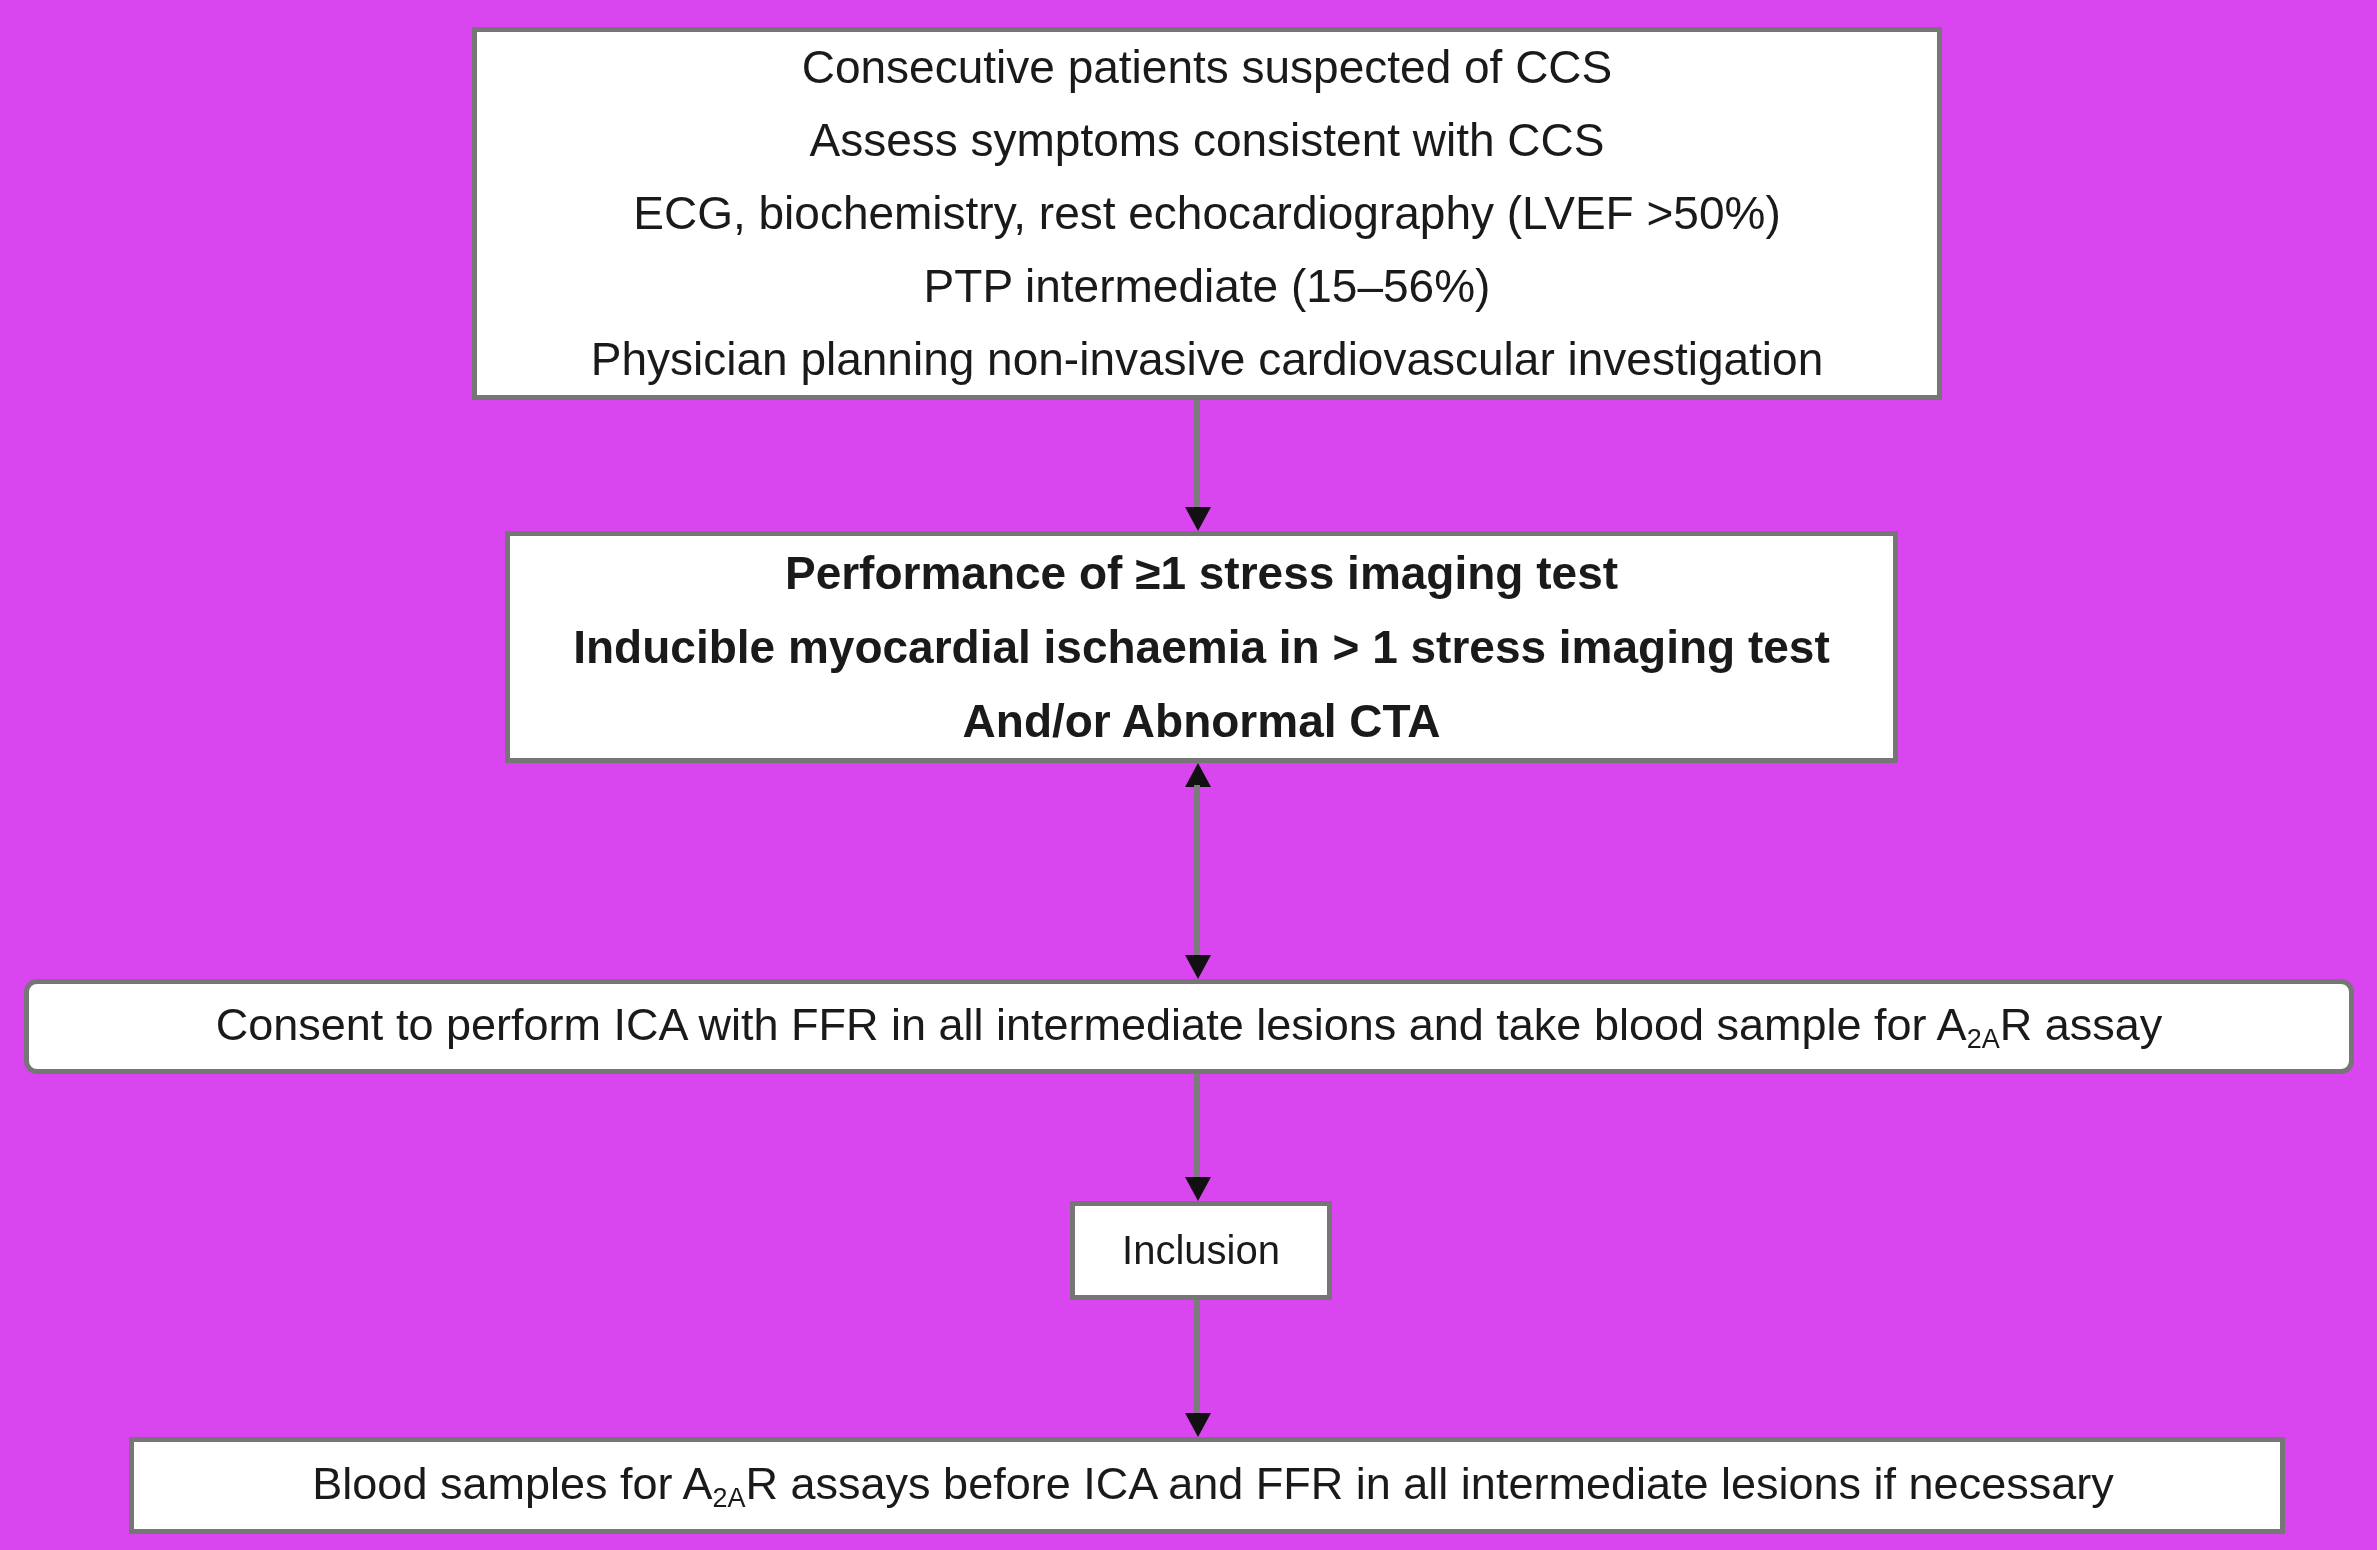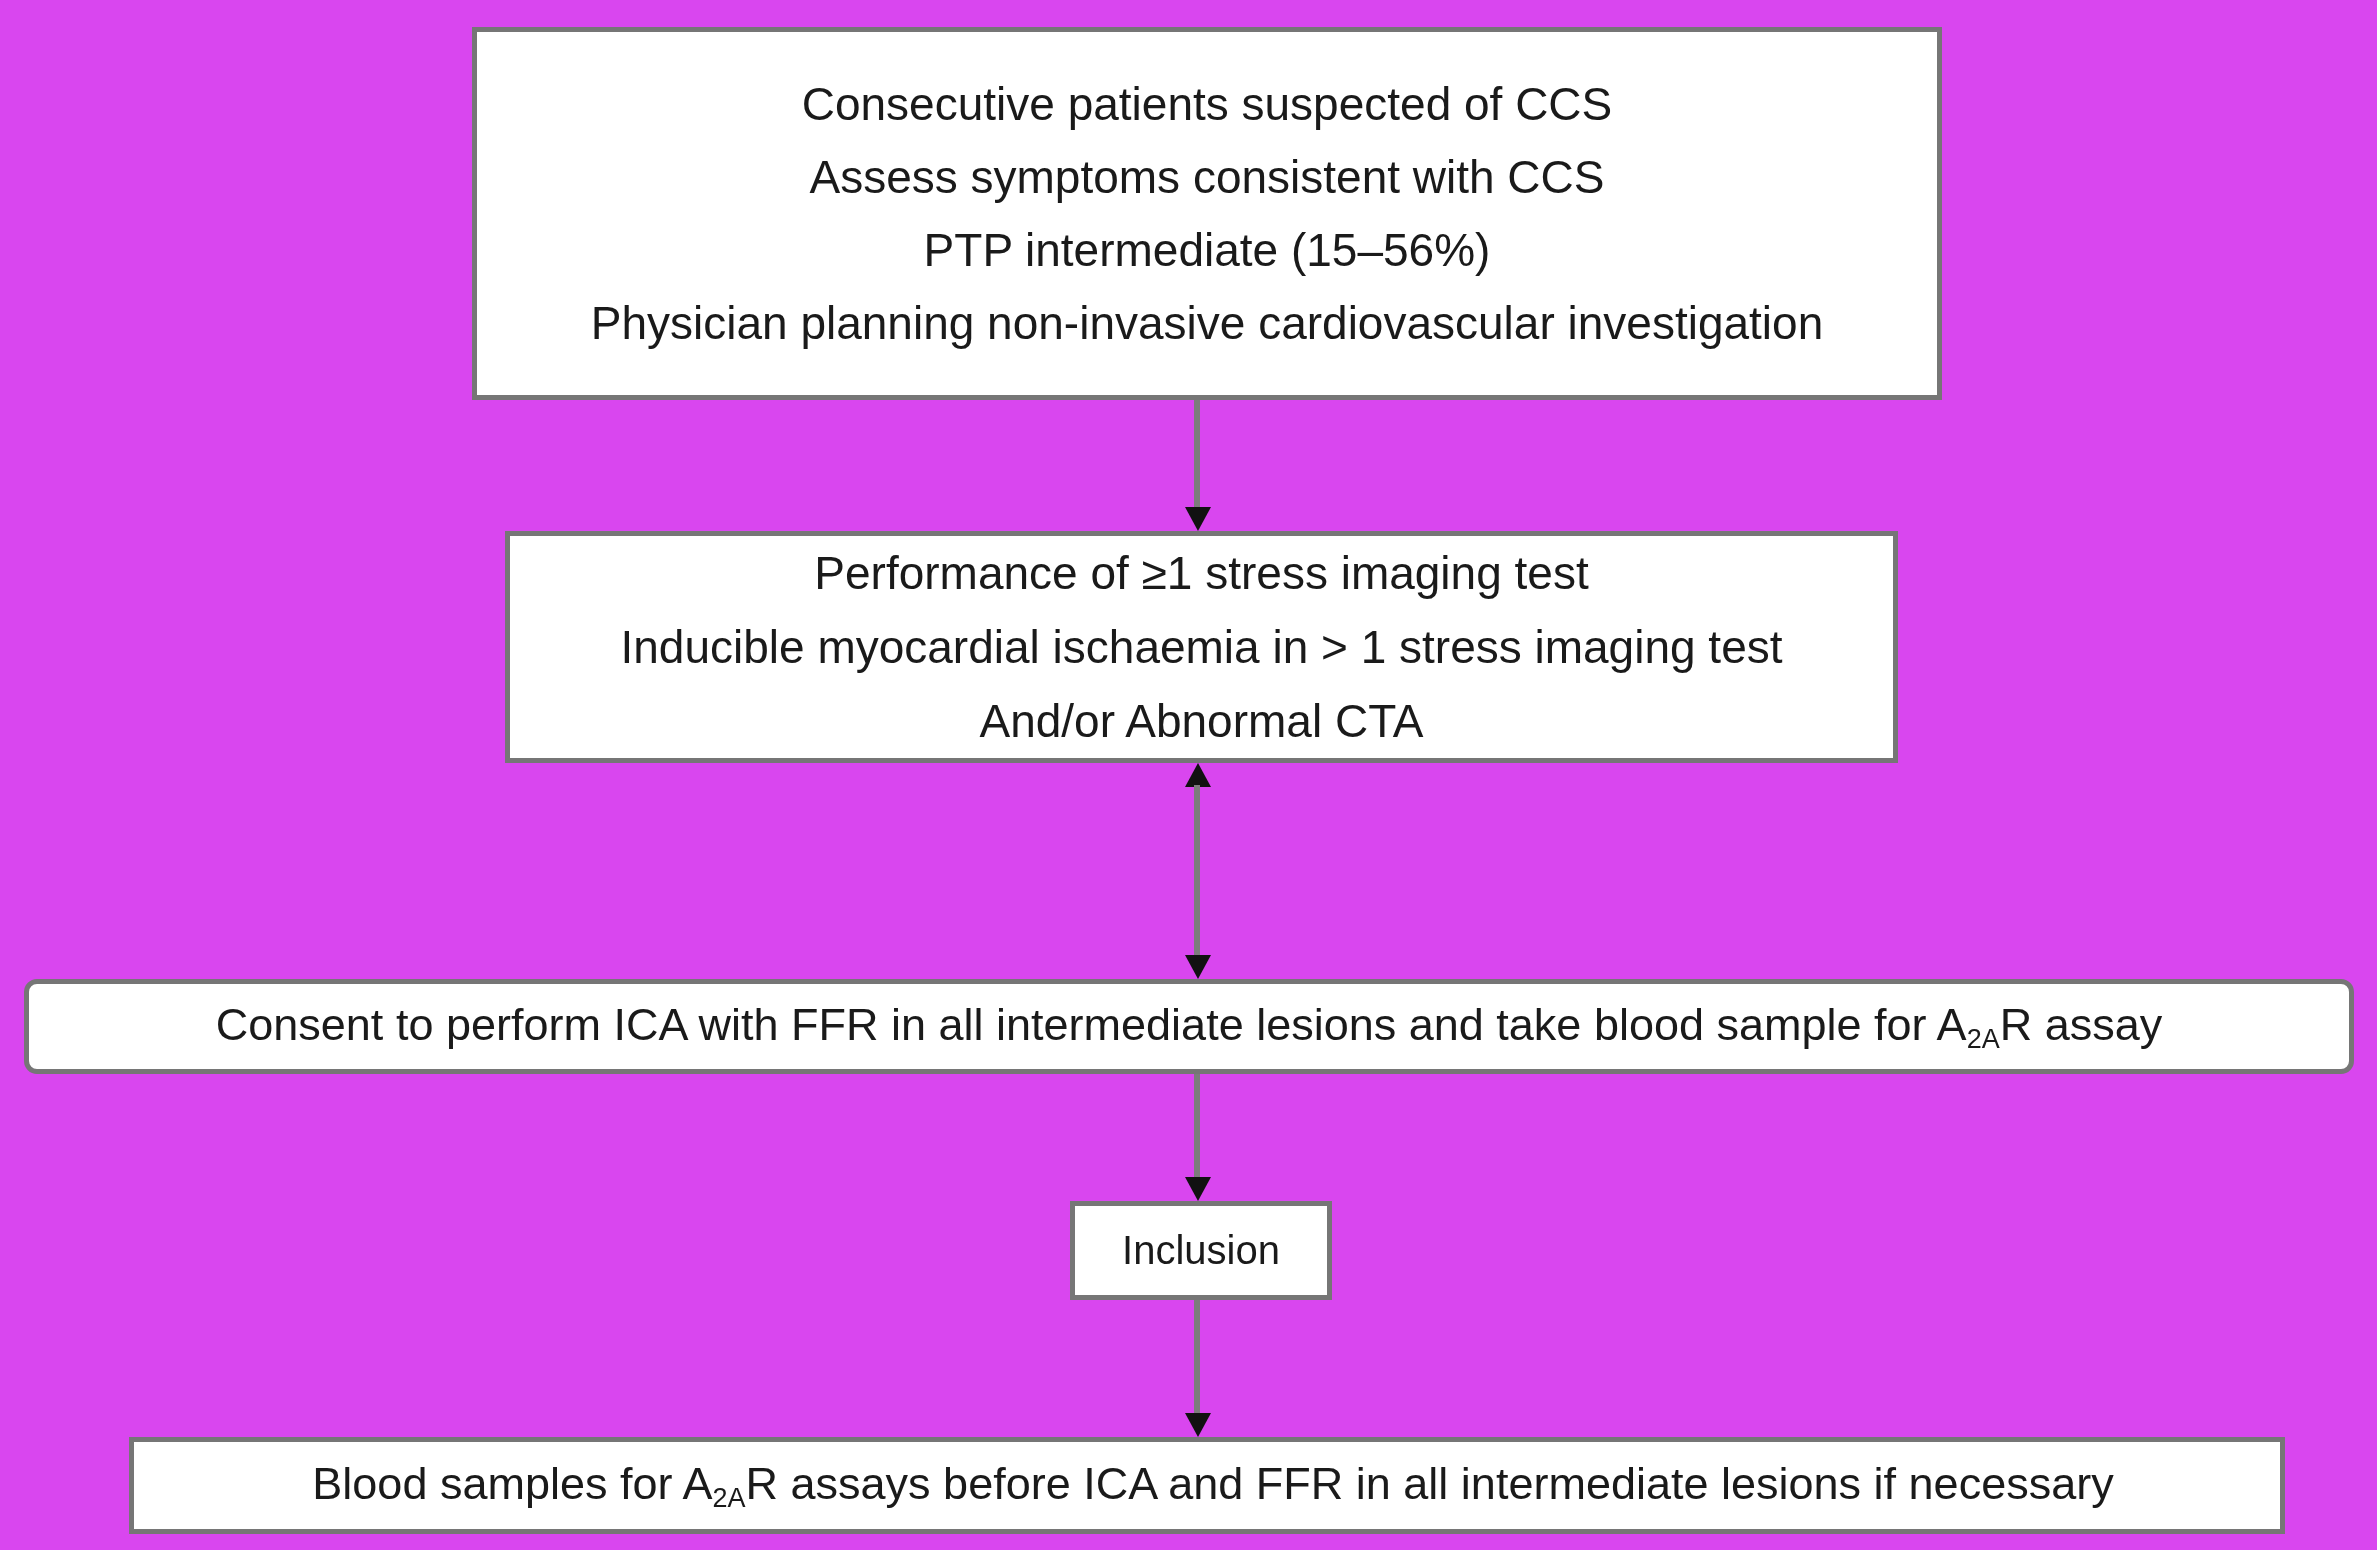--- a/index.html
+++ b/index.html
@@ -20,21 +20,21 @@
     flex-direction: column;
     justify-content: center;
     align-items: center;
     text-align: center;
   }
   .box .line { display: block; }
 
   .box-screening   { left: 472px;  top: 27px;   width: 1470px; height: 373px; font-size: 46px; }
   .box-screening .line { line-height: 73px; }
 
-  .box-stress      { left: 505px;  top: 531px;  width: 1393px; height: 232px; font-size: 46px; }
+  .box-stress      { left: 505px;  top: 531px;  width: 1393px; height: 232px; font-size: 46px; font-weight: bold; }
   .box-stress .line { line-height: 74px; }
 
   .box-consent     { left: 24px;   top: 979px; width: 2330px; height: 95px; font-size: 45px; white-space: nowrap; border-radius: 13px; }
   .box-inclusion   { left: 1070px; top: 1201px; width: 262px;  height: 99px; font-size: 40px; }
   .box-blood       { left: 129px;  top: 1437px; width: 2156px; height: 97px; font-size: 45px; white-space: nowrap; padding-left: 12px; }
 
   .sub {
     font-size: 0.6em;
     vertical-align: -0.28em;
   }
@@ -72,20 +72,21 @@
   .a4-head { left: 1185px; top: 1413px; }
 </style>
 </head>
 <body>
 
 <div class="canvas">
 
   <div class="box box-screening">
     <span class="line">Consecutive patients suspected of CCS</span>
     <span class="line">Assess symptoms consistent with CCS</span>
+    <span class="line">ECG, biochemistry, rest echocardiography (LVEF &gt;50%)</span>
     <span class="line">PTP intermediate (15–56%)</span>
     <span class="line">Physician planning non-invasive cardiovascular investigation</span>
   </div>
 
   <div class="vline a1-line"></div>
   <div class="head head-down a1-head"></div>
 
   <div class="box box-stress">
     <span class="line">Performance of ≥1 stress imaging test</span>
     <span class="line">Inducible myocardial ischaemia in &gt; 1 stress imaging test</span>

